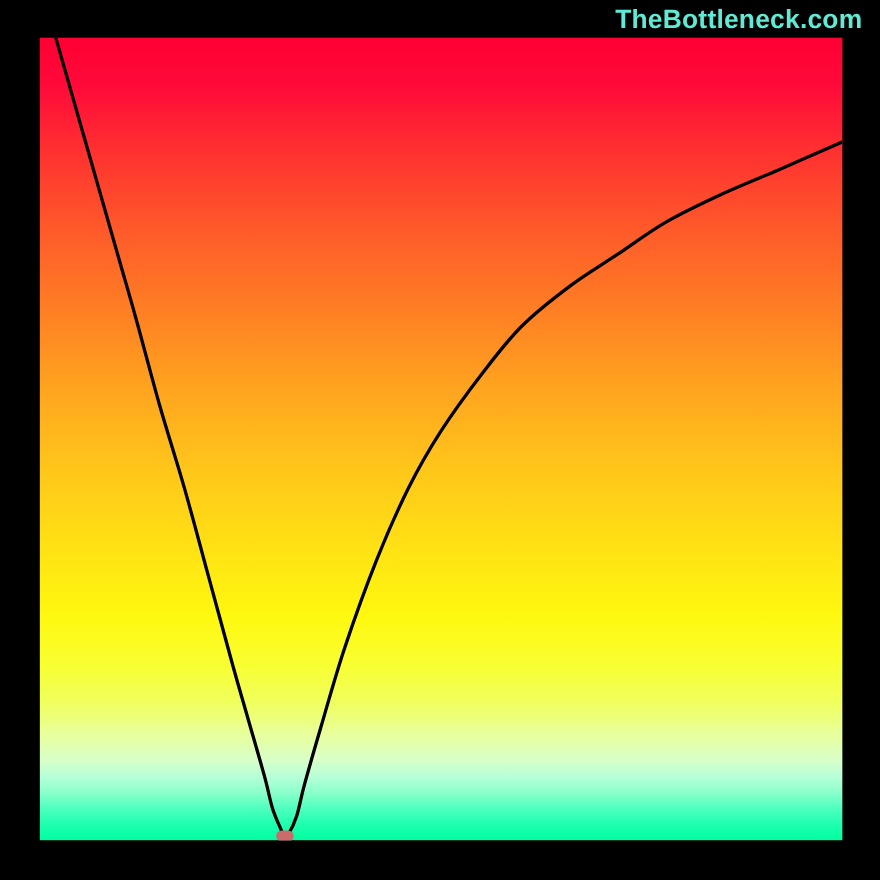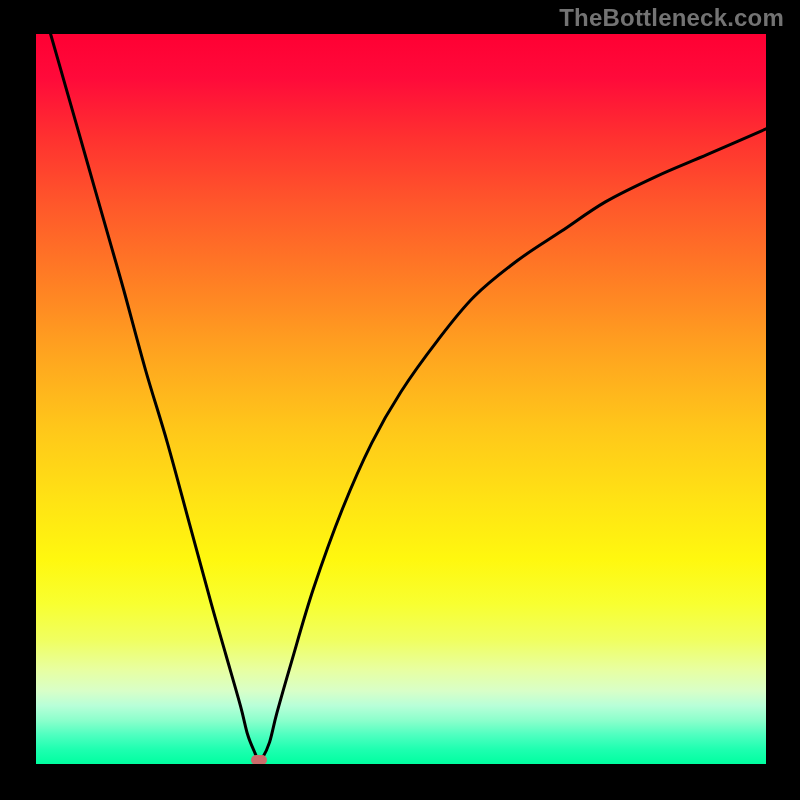--- a/index.html
+++ b/index.html
@@ -14,21 +14,21 @@
   .frame {
     position: relative;
     width: 800px;
     height: 800px;
     background: #000;
   }
   .watermark {
     position: absolute;
     top: 4px;
     right: 16px;
-    color: #737373;
+    color: #5eead4;
     font-size: 24px;
     font-weight: 600;
     letter-spacing: 0.2px;
     z-index: 5;
   }
   
   .plot-area {
     position: absolute;
     left: 36px;
     top: 34px;

